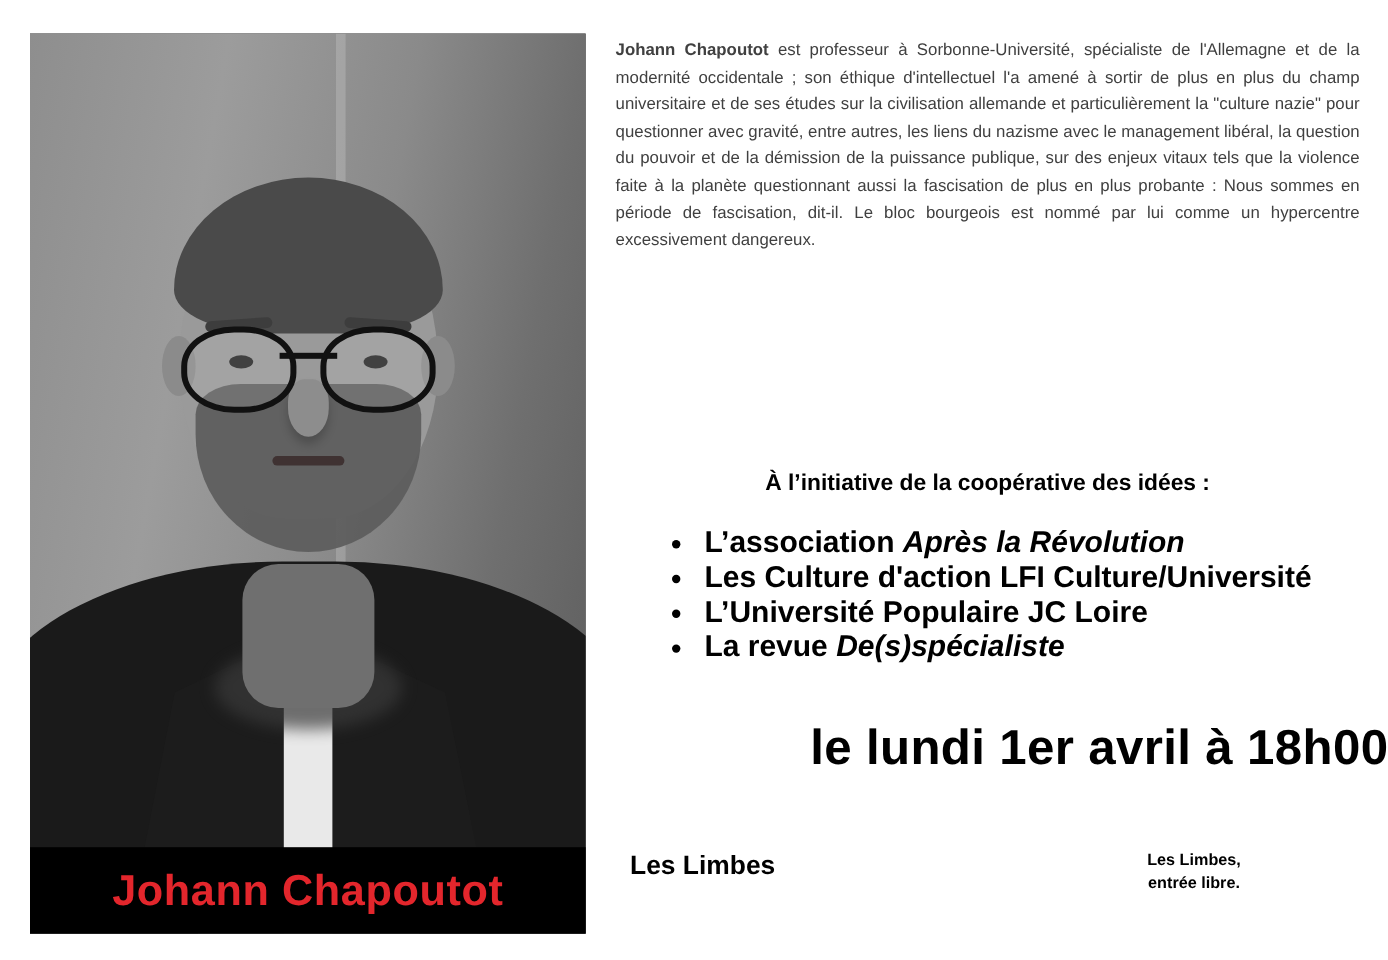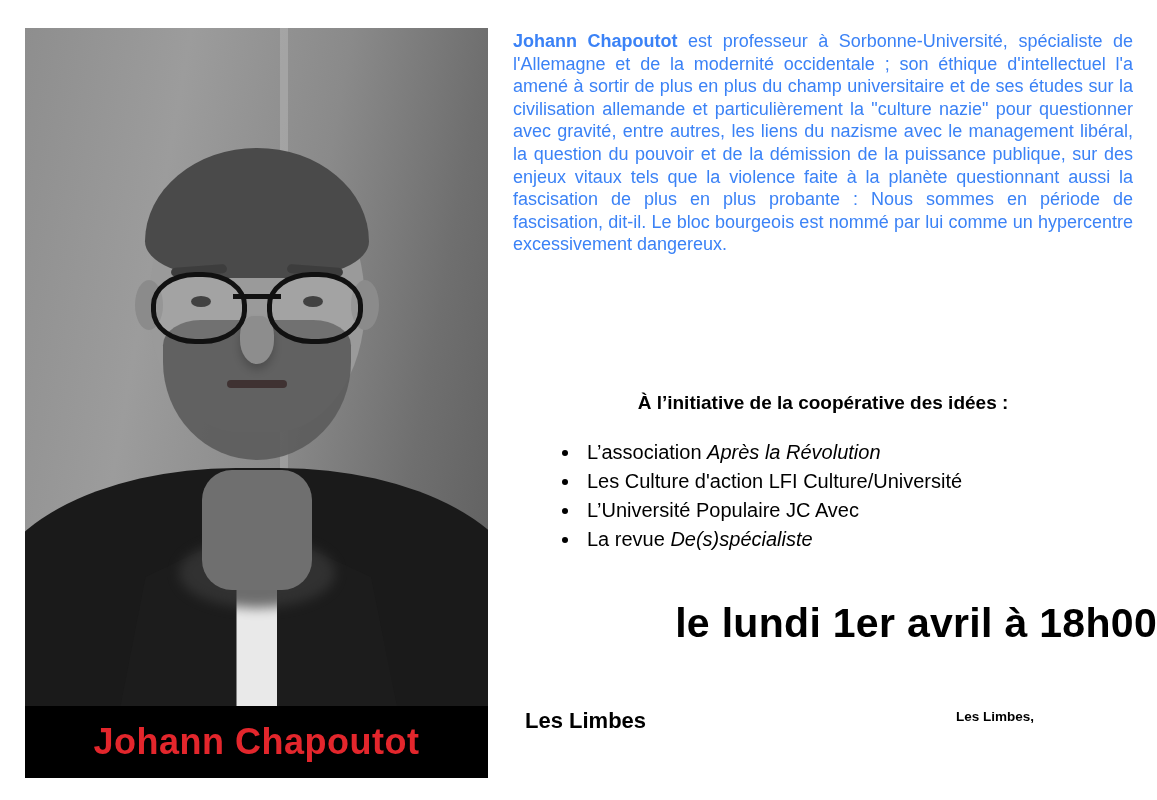--- a/index.html
+++ b/index.html
@@ -246,24 +246,24 @@
   }
 
   
   .right-col {
     position: absolute;
     left: 513px;
     top: 30px;
     width: 620px;
   }
   .bio {
-    font-size: 18px;
+    font-size: 14px;
     line-height: 22.6px;
     text-align: justify;
-    color: #3b82f6;
+    color: #404040;
   }
   .bio b { font-weight: bold; }
   .bio p { margin: 0; }
 
   .initiative {
     position: absolute;
     left: 513px;
     top: 392px;
     width: 620px;
   }
@@ -272,22 +272,22 @@
     font-weight: bold;
     text-align: center;
     margin-bottom: 24px;
   }
   .initiative-list {
     margin: 0;
     padding: 0 0 0 68px;
     list-style: disc;
   }
   .initiative-list li {
-    font-size: 20px;
-    font-weight: normal;
+    font-size: 25px;
+    font-weight: bold;
     line-height: 29px;
     padding-left: 6px;
   }
   .initiative-list li i {
     font-style: italic;
   }
 
   .date-line {
     position: absolute;
     left: 537px;
@@ -367,28 +367,29 @@
   <div class="initiative">
     <div class="initiative-title">À l’initiative de la coopérative des idées :</div>
     <ul class="initiative-list">
       <li>
         <span>L’association </span><i>Après la Révolution</i>
       </li>
       <li>
         <span>Les Culture d'action LFI Culture/Université</span><i></i>
       </li>
       <li>
-        <span>L’Université Populaire JC Avec</span><i></i>
+        <span>L’Université Populaire JC Loire</span><i></i>
       </li>
       <li>
         <span>La revue </span><i>De(s)spécialiste</i>
       </li>
     </ul>
   </div>
 
   <div class="date-line">le lundi 1er avril à 18h00</div>
 
   <div class="venue">Les Limbes</div>
   <div class="address">
     <div>Les Limbes,</div>
+    <div>entrée libre.</div>
   </div>
 
 </div>
 
 </body></html>

